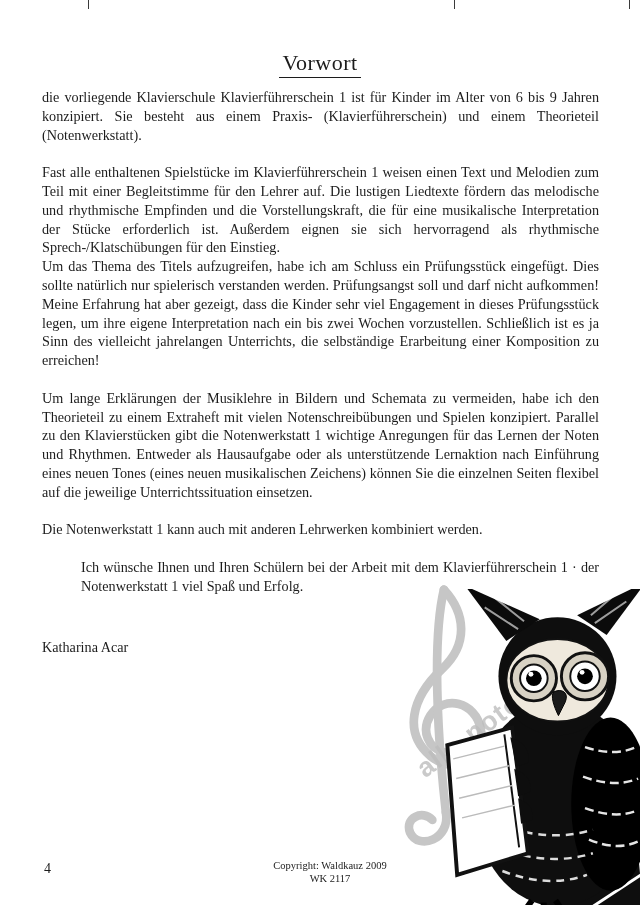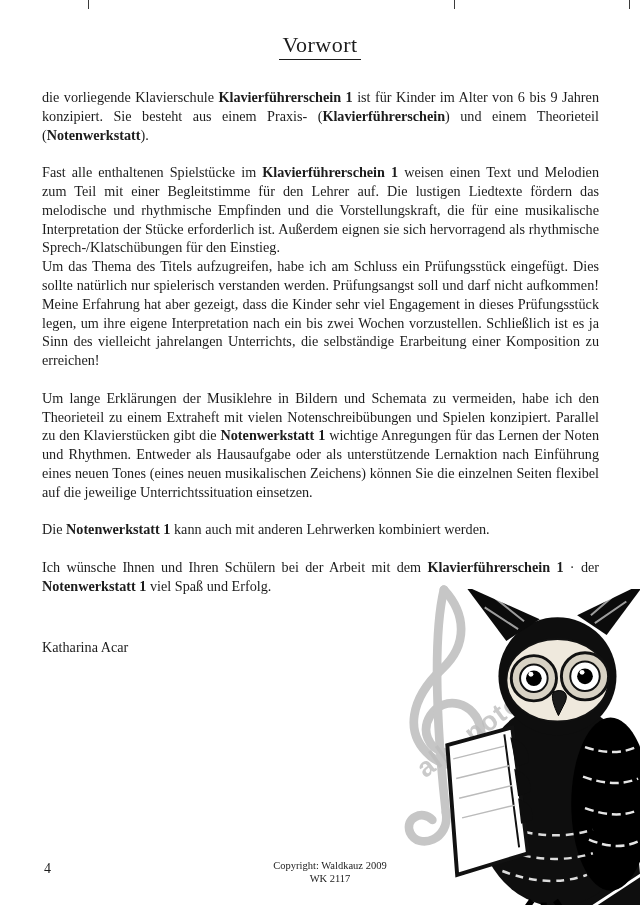--- a/index.html
+++ b/index.html
@@ -10,21 +10,21 @@
     background:#ffffff;
     overflow:hidden;
     color:#1c1c1c;
     font-family:"Liberation Serif", serif;
   }
   .crop { position:absolute; top:0; width:1px; height:9px; background:#3a3a3a; }
   .crop.c-left   { left:88px; }
   .crop.c-mid    { left:454px; }
   .crop.c-right  { left:629px; }
 
-  .title-wrap { padding-top:32px; text-align:center; position:relative; z-index:2; }
+  .title-wrap { padding-top:50px; text-align:center; position:relative; z-index:2; }
   .title {
     display:inline-block;
     font-size:22px;
     font-weight:normal;
     letter-spacing:0.5px;
     border-bottom:1.5px solid #1c1c1c;
     padding:0 3px 1px 3px;
   }
 
   .letter-body {
@@ -32,22 +32,22 @@
     left:42px; top:88px;
     width:557px;
     font-size:14.2px;
     line-height:18.8px;
     text-align:justify;
     z-index:2;
   }
   .para { margin:0; }
   .sp-none   { margin-bottom:0; }
   .sp-normal { margin-bottom:18.8px; }
-  .sp-large  { margin-bottom:42px; }
-  .para .b { font-weight:bold; }
+  .sp-large  { margin-bottom:42px;margin-left:39px; }
+  .para .b { font-weight:normal; }
 
   
   .wm-clef {
     position:absolute; left:372px; top:578px;
     width:140px; height:300px; z-index:1;
   }
   .wm-text {
     position:absolute; left:420px; top:756px;
     transform:rotate(-36deg);
     transform-origin:left center;

